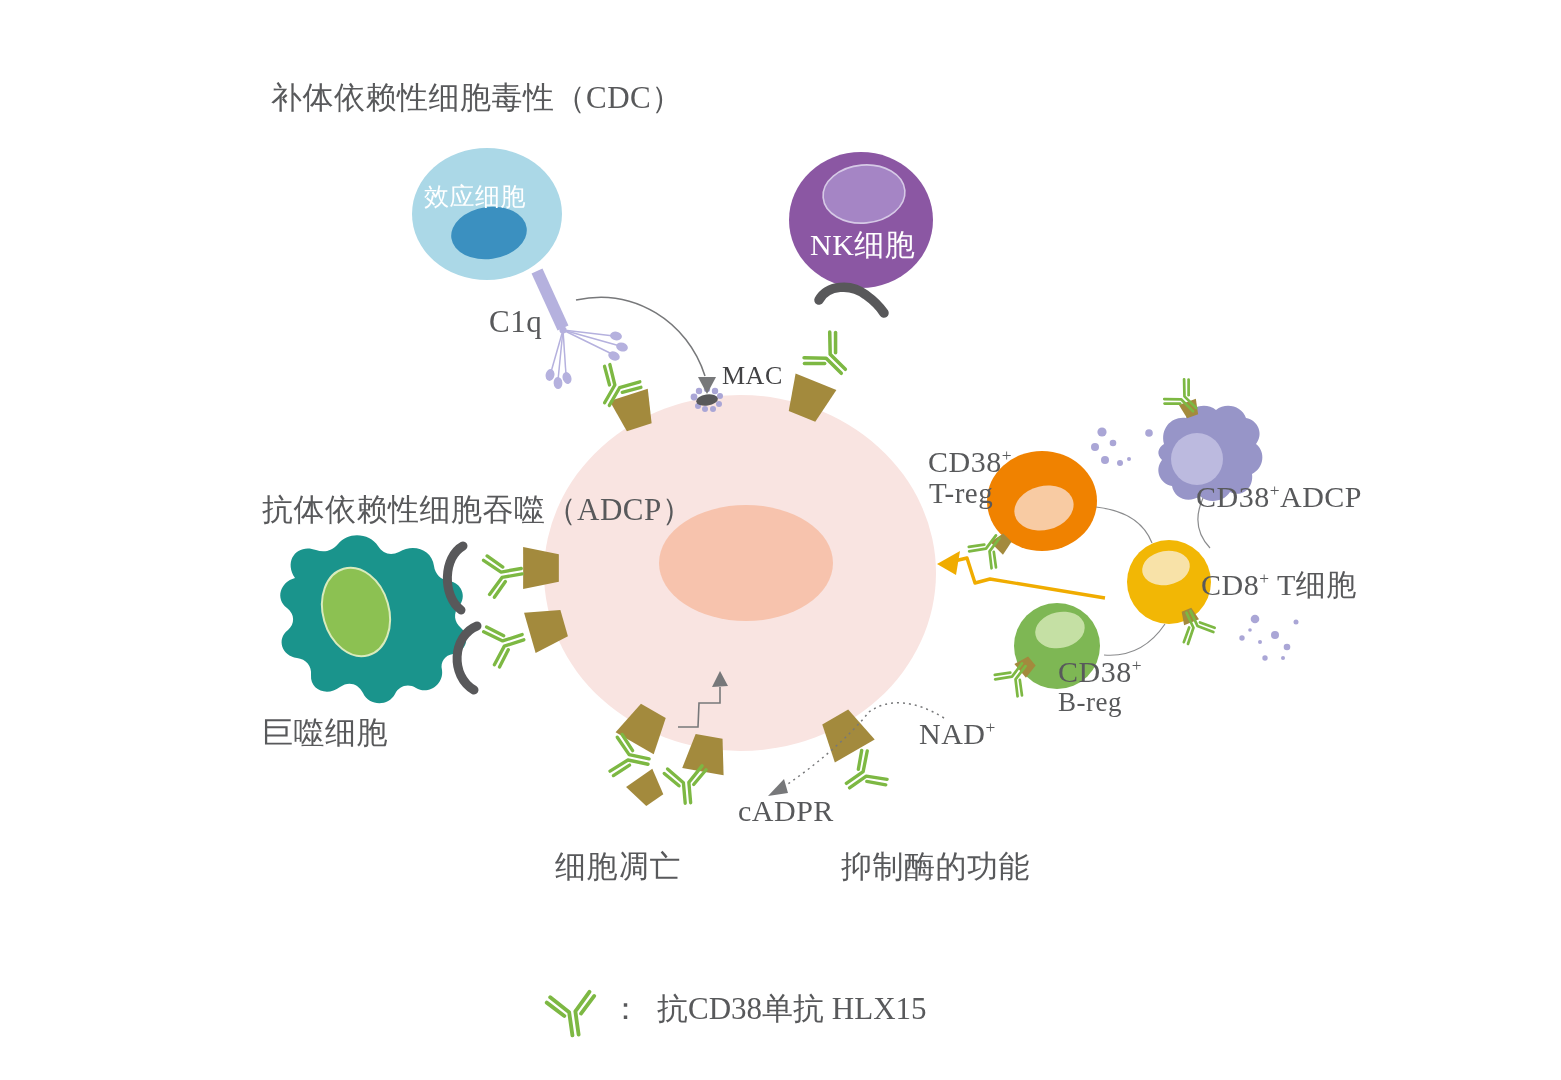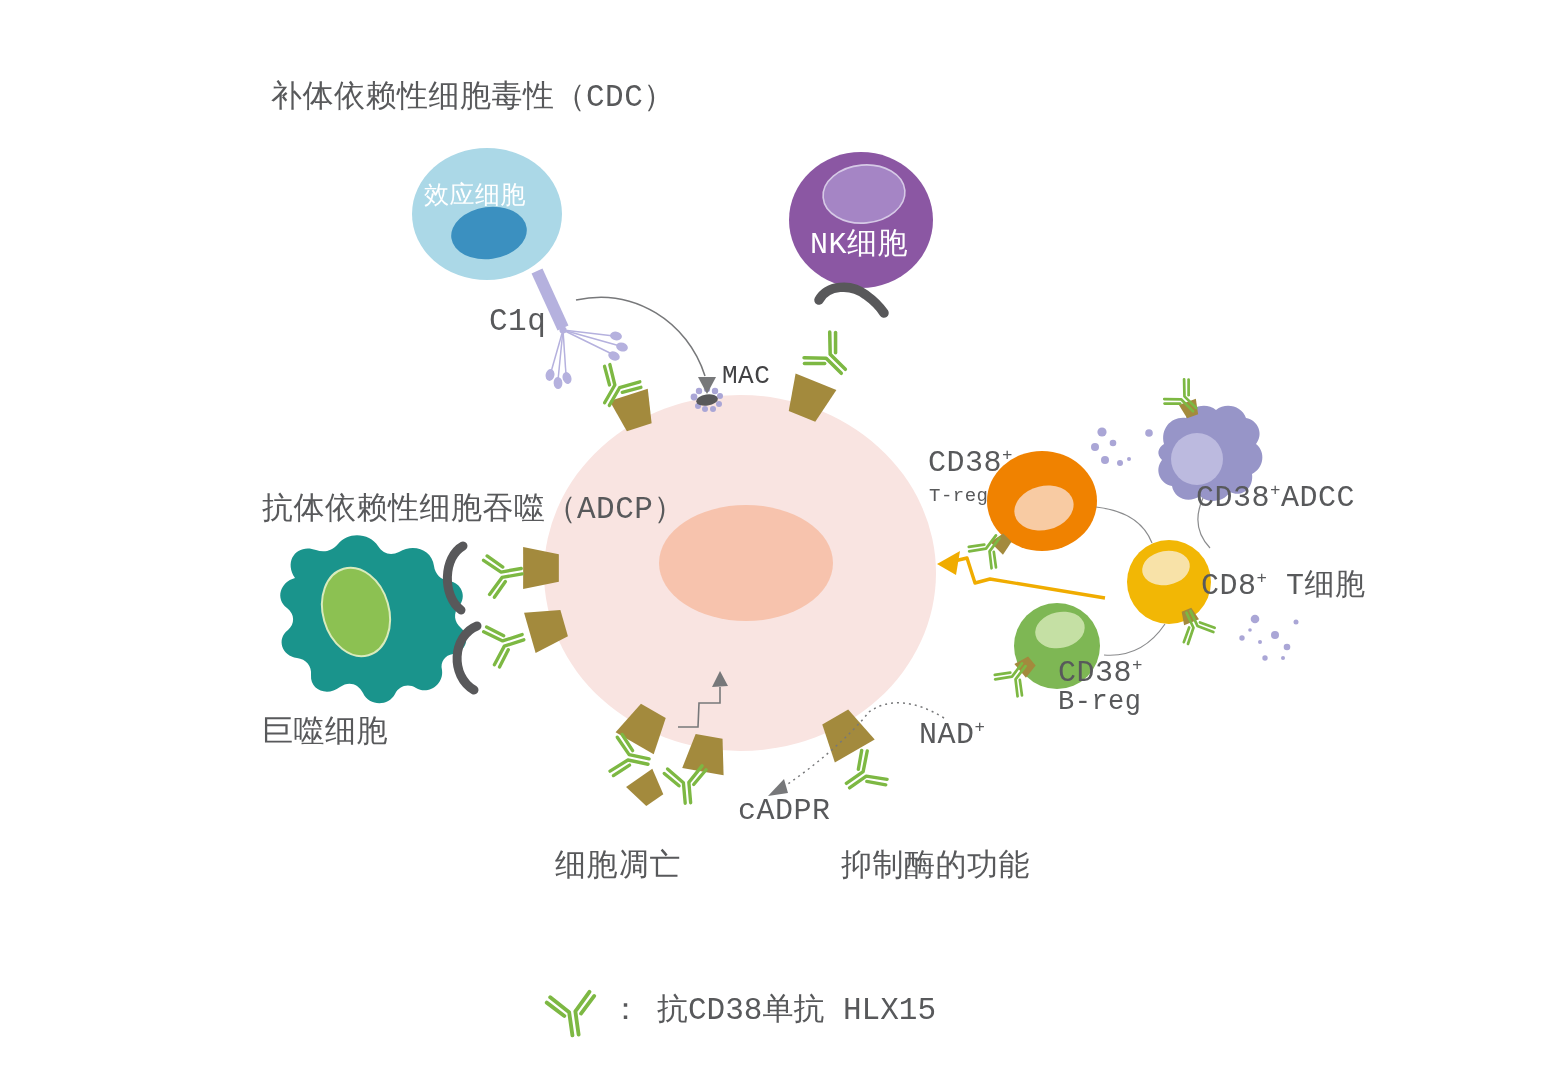--- a/index.html
+++ b/index.html
@@ -1,18 +1,18 @@
 <!DOCTYPE html>
 <html style="--text_gray: #58595b; --text_dark: #424244; --tumor_cell: #f9e4e1; --tumor_nucleus: #f7c3ad; --effector_cell: #abd8e7; --effector_nucleus: #3b90c0; --nk_cell: #8b57a3; --nk_nucleus: #a585c5; --nk_nucleus_stroke: #d6c9e6; --macrophage: #1a948c; --macrophage_nucleus: #8cc152; --treg: #f08200; --treg_nucleus: #f8cba3; --mdsc: #9795c8; --mdsc_nucleus: #bcbadf; --cd8: #f2b705; --cd8_nucleus: #f8e2a8; --breg: #7eb754; --breg_nucleus: #c5e0a4; --antibody_green: #7db843; --antigen_brown: #a38a3d; --c1q_lavender: #b5b1de; --purple_dot: #aaa6d6; --receptor_dark: #58585a; --arrow_yellow: #f0ac00; --line_gray: #77787a;"><head>
 <meta charset="utf-8">
 <style>
   html,body { margin:0; padding:0; background:#ffffff; }
   .stage {
     position:relative; width:1561px; height:1080px; background:#fff; overflow:hidden;
-    font-family:Liberation Mono, monospace;
+    font-family:Liberation Serif, serif;
     text-align:center;
   }
   .stage svg.diagram { position:absolute; left:0; top:0; }
   .lbl {
     position:absolute; white-space:nowrap; line-height:1;
     color:var(--text_gray,#58595b); letter-spacing:0.5px;
   }
   .lbl-white { color:#ffffff; }
   .lbl-dark  { color:var(--text_dark,#424244); }
   sup { font-size:0.58em; }
@@ -224,24 +224,24 @@
   <div class="lbl lbl-white" style="left:810px; top:230px; font-size:30px;">NK细胞</div>
 
 
   <div class="lbl" style="left:262px; top:476px; font-size:31px;margin-top:18px;">抗体依赖性细胞吞噬（ADCP）</div>
 
   <div class="lbl" style="left:262px; top:717px; font-size:31px;">巨噬细胞</div>
 
   <div class="lbl" style="left:928px; top:447px; font-size:30px;">
     <span>CD38</span><sup>+</sup>
   </div>
-  <div class="lbl" style="left:929px; top:479px; font-size:19px;margin-top:8px;">T-reg</div>
+  <div class="lbl" style="left:929px; top:479px; font-size:29px;">T-reg</div>
 
   <div class="lbl" style="left:1196px; top:482px; font-size:30px;">
-    <span>CD38</span><sup>+</sup><span>ADCC</span>
+    <span>CD38</span><sup>+</sup><span>ADCP</span>
   </div>
 
   <div class="lbl" style="left:1201px; top:570px; font-size:30px;">
     <span>CD8</span><sup>+</sup><span> T细胞</span>
   </div>
 
   <div class="lbl" style="left:1058px; top:657px; font-size:30px;">
     <span>CD38</span><sup>+</sup>
   </div>
   <div class="lbl" style="left:1058px; top:689px; font-size:27px;">B-reg</div>

